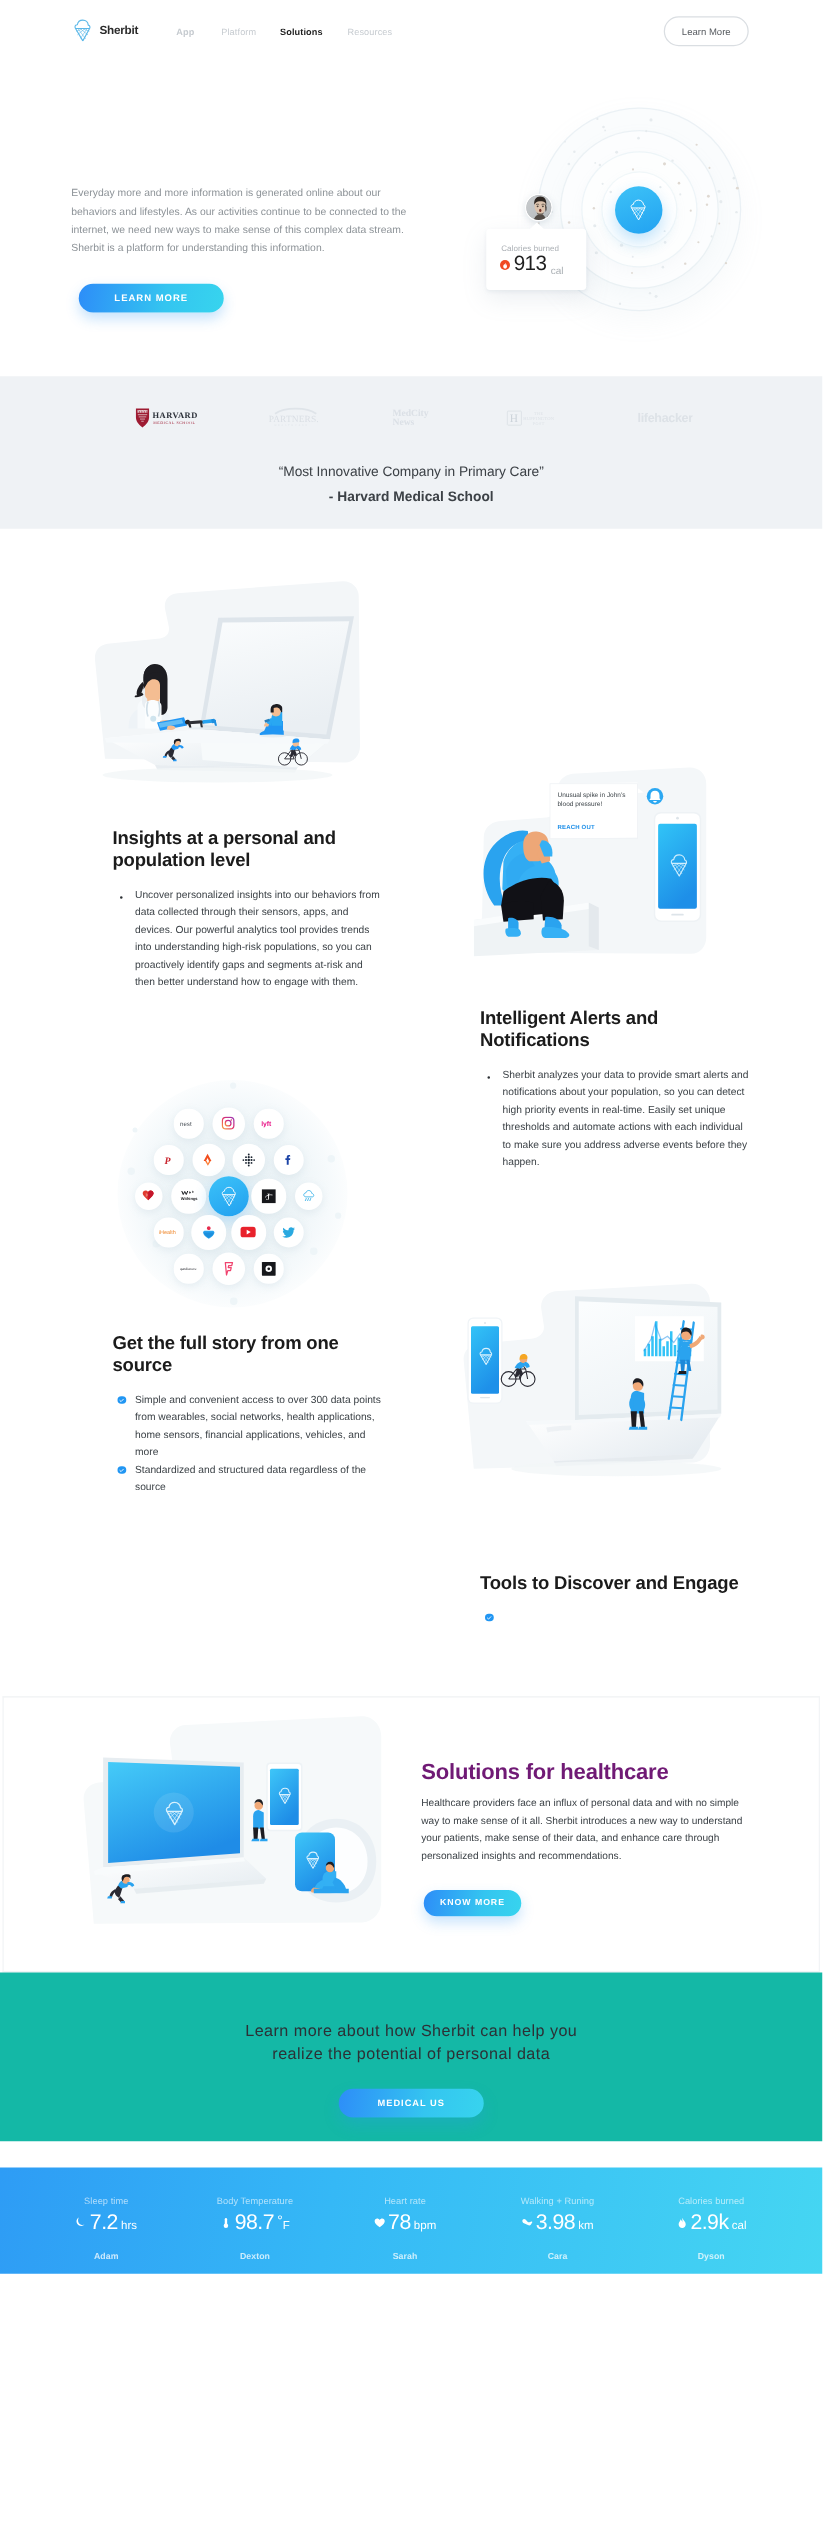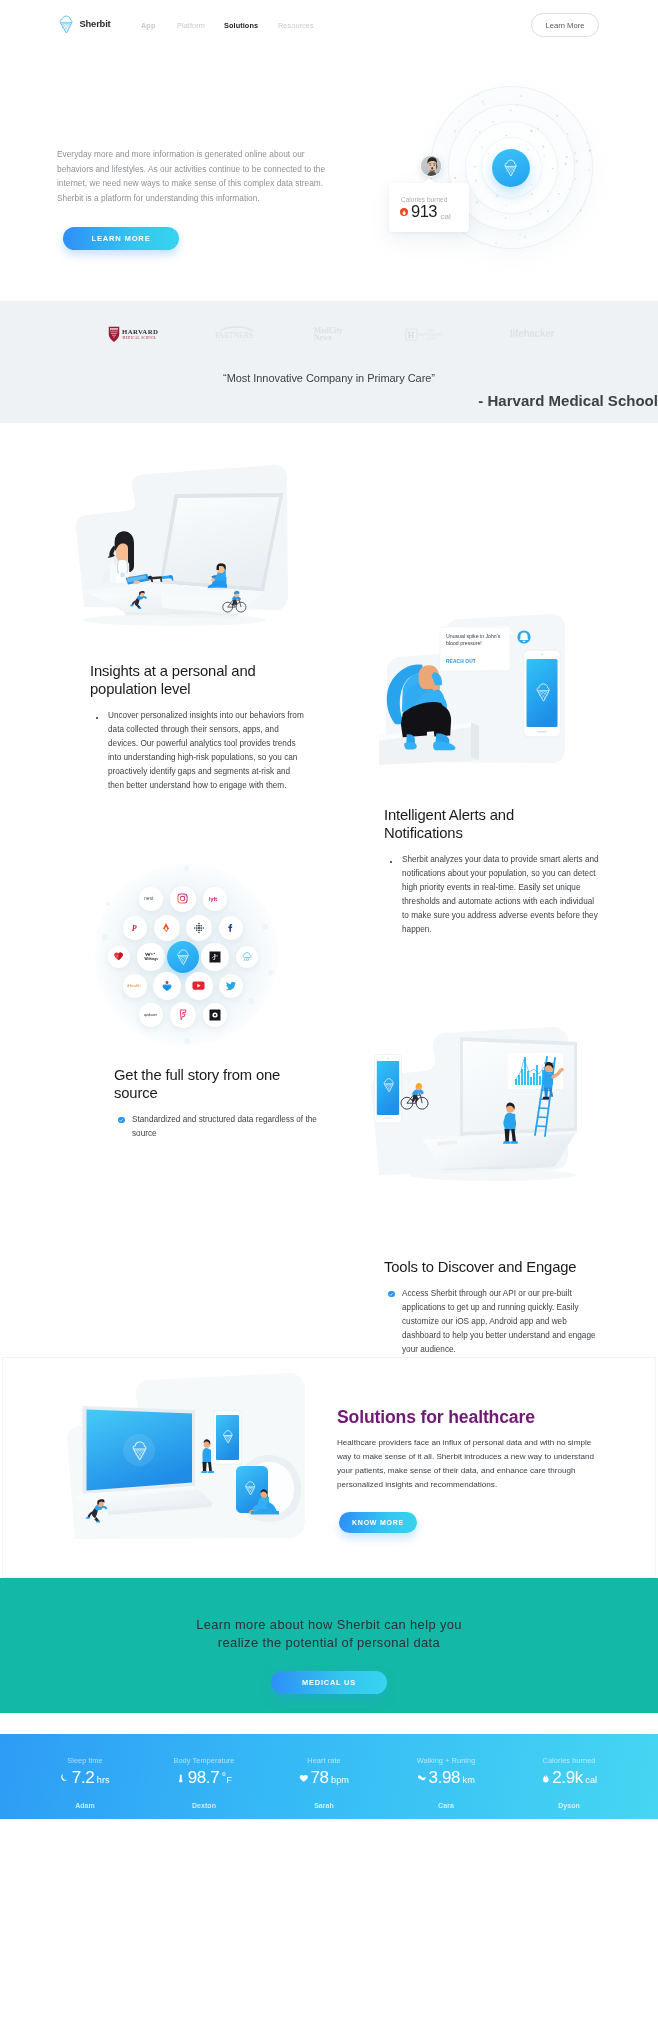--- a/index.html
+++ b/index.html
@@ -34,26 +34,26 @@
               background:linear-gradient(100deg,#2d8df8 0%,#34c5f0 60%,#37d4ee 100%);
               box-shadow:0 5px 10px rgba(45,150,245,.28); display:flex; align-items:center; justify-content:center;
               color:#fff; font-size:7.6px; font-weight:bold; letter-spacing:0.8px; }
 
   
   .press { position:absolute; left:0; top:301px; width:658px; height:122px; background:#eff2f5; }
   .press-logos { position:absolute; left:0; top:20px; width:658px; height:30px; }
   .press-logo { position:absolute; opacity:1; }
   .press-quote { position:absolute; left:0; top:71px; width:658px; text-align:center;
                  font-size:11px; color:#3c4146; letter-spacing:-0.05px; }
-  .press-attr { position:absolute; left:0; top:91px; width:658px; text-align:right;
-                font-size:15px; font-weight:bold; color:#3c4146; letter-spacing:0.02px; }
+  .press-attr { position:absolute; left:0; top:91px; width:658px; text-align:center;
+                font-size:11px; font-weight:bold; color:#3c4146; letter-spacing:0.02px; }
 
   
   .feat { position:absolute; }
-  .feat h2 { font-size:14.8px; font-weight:normal; color:#1b1b1b; line-height:18.2px; letter-spacing:-0.15px; }
+  .feat h2 { font-size:14.8px; font-weight:bold; color:#1b1b1b; line-height:18.2px; letter-spacing:-0.15px; }
   .feat ul { list-style:none; margin-top:11px; }
   .feat li { position:relative; padding-left:18px; font-size:8.2px; line-height:14px; color:#3c4247;
              letter-spacing:0.01px; margin-bottom:0px; }
   .feat li .bdot { position:absolute; left:6.2px; top:7.5px; width:2.2px; height:2.2px; border-radius:50%; background:#2b2f33; }
   .feat li .bchk { position:absolute; left:4.4px; top:3.6px; width:6.4px; height:6.4px; border-radius:50%; background:#2196f3;
                    display:flex; align-items:center; justify-content:center; }
   .feat li .bchk svg { width:4.6px; height:4.6px; }
 
   
   .health { position:absolute; left:2px; top:1357px; width:654px; height:221px; background:#fff;
@@ -586,44 +586,49 @@
       </div>
     <div class="ic" style="left:107.4px; top:141.39999999999998px; width:23.2px; height:23.2px;">
         <svg viewBox="0 0 24 24" width="12" height="12">
           <rect x="1" y="1" width="22" height="22" rx="1" fill="#17181c"></rect>
           <circle cx="12" cy="12" r="5.2" fill="#ffffff"></circle>
           <circle cx="12" cy="12" r="2.2" fill="#17181c"></circle>
         </svg>
       </div>
   </div>
 
-  <div class="feat" style="left:90px; top:1066px; width:218px;margin-left:24px;">
+  <div class="feat" style="left:90px; top:1066px; width:218px;">
     <h2>
       <div>Get the full story from one</div>
       <div>source</div>
     </h2>
     <ul>
       <li><span class="bchk">
             <svg viewBox="0 0 12 12">
               <path d="M2.4 6.2 L4.8 8.6 L9.6 3.6" fill="none" stroke="#fff" stroke-width="1.9" stroke-linecap="round" stroke-linejoin="round"></path>
             </svg>
+          </span><span>Simple and convenient access to over 300 data points from wearables, social networks, health applications, home sensors, financial applications, vehicles, and more</span></li>
+      <li><span class="bchk">
+            <svg viewBox="0 0 12 12">
+              <path d="M2.4 6.2 L4.8 8.6 L9.6 3.6" fill="none" stroke="#fff" stroke-width="1.9" stroke-linecap="round" stroke-linejoin="round"></path>
+            </svg>
           </span><span>Standardized and structured data regardless of the source</span></li>
     </ul>
   </div>
 
   <div class="feat" style="left:384px; top:1210px; width:218px;margin-top:48px;">
     <h2>
       <div>Tools to Discover and Engage</div>
     </h2>
     <ul>
       <li><span class="bchk">
             <svg viewBox="0 0 12 12">
               <path d="M2.4 6.2 L4.8 8.6 L9.6 3.6" fill="none" stroke="#fff" stroke-width="1.9" stroke-linecap="round" stroke-linejoin="round"></path>
             </svg>
-          </span><span>Access Sherbit through our API or our pre-built applications to get up and running quickly. Easily customize our iOS app, Android app and web dashboard to help you better understand and engage your audience.</span></li>
+          </span></li>
     </ul>
   </div>
 
   <svg class="illus illus4" style="position:absolute; left:363px; top:1025px; width:215px; height:165px;" viewBox="0 0 215 165">
     <defs>
       <linearGradient id="i4ph" x1="0" y1="0" x2="0.4" y2="1">
           <stop offset="0" stop-color="#33c3f7"></stop>
           <stop offset="1" stop-color="#1e90e9"></stop>
         </linearGradient>
       <linearGradient id="i4scr" x1="0.1" y1="0" x2="0.6" y2="1">

